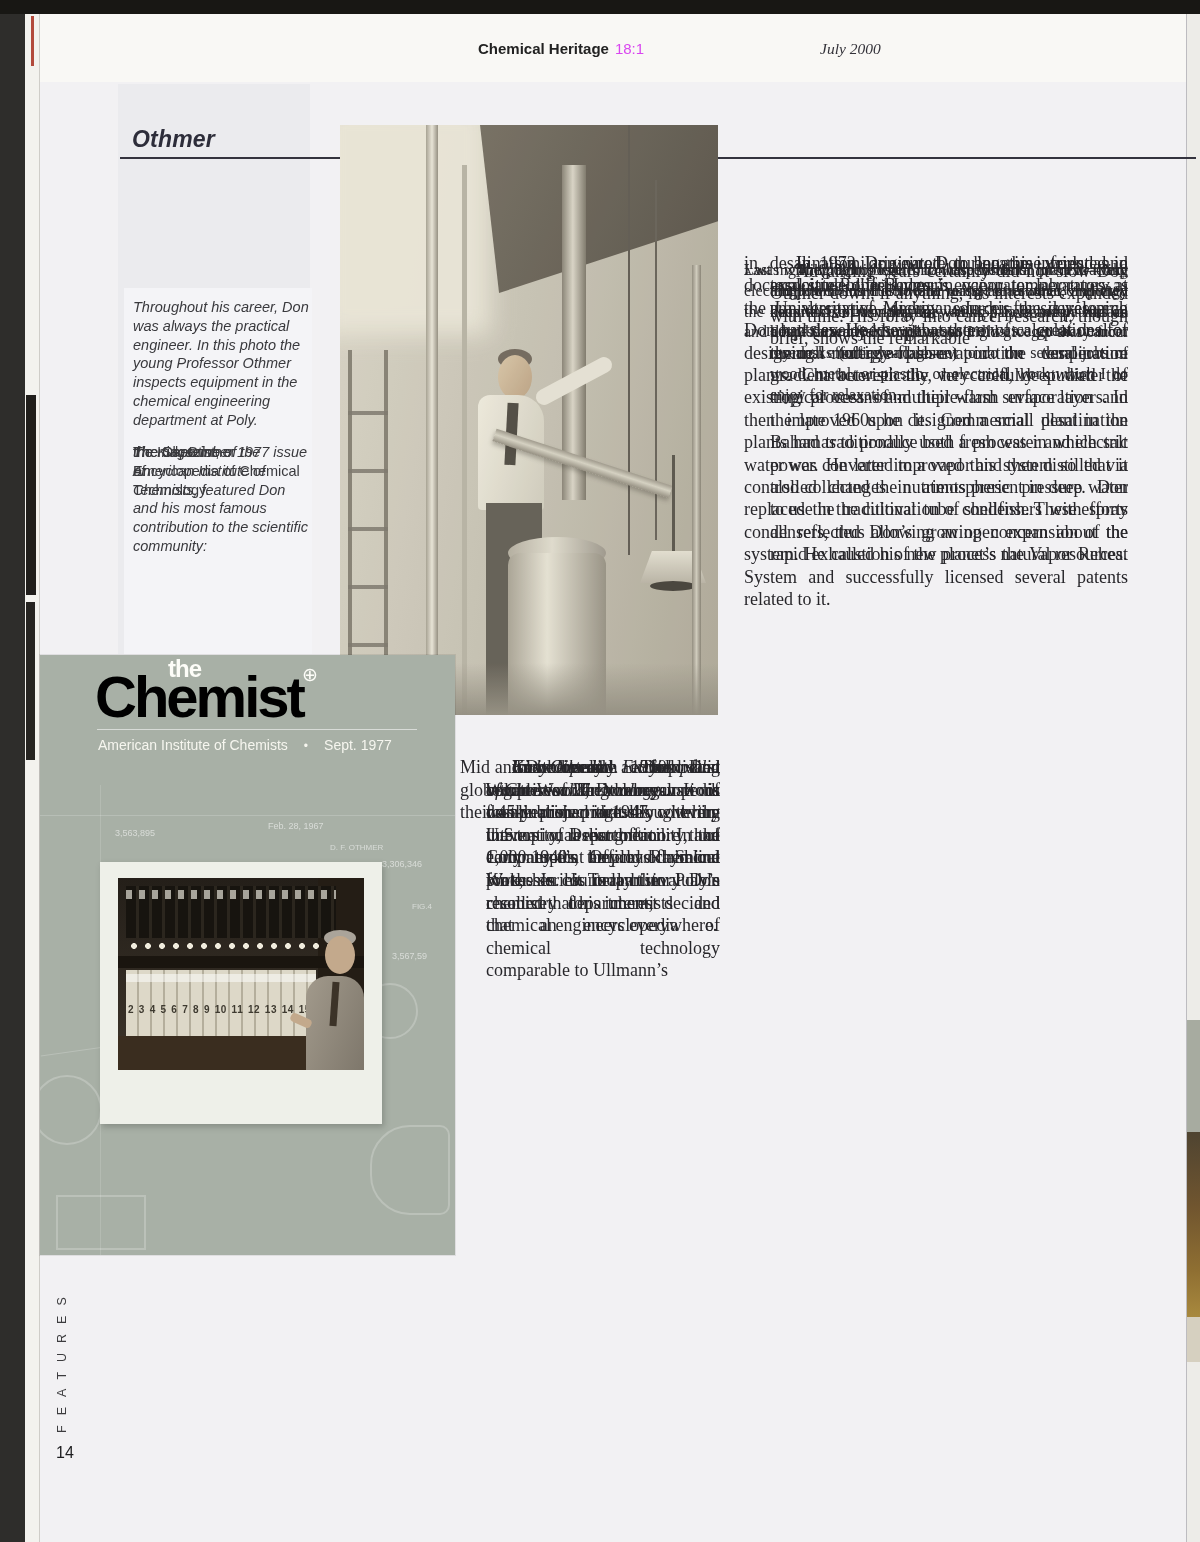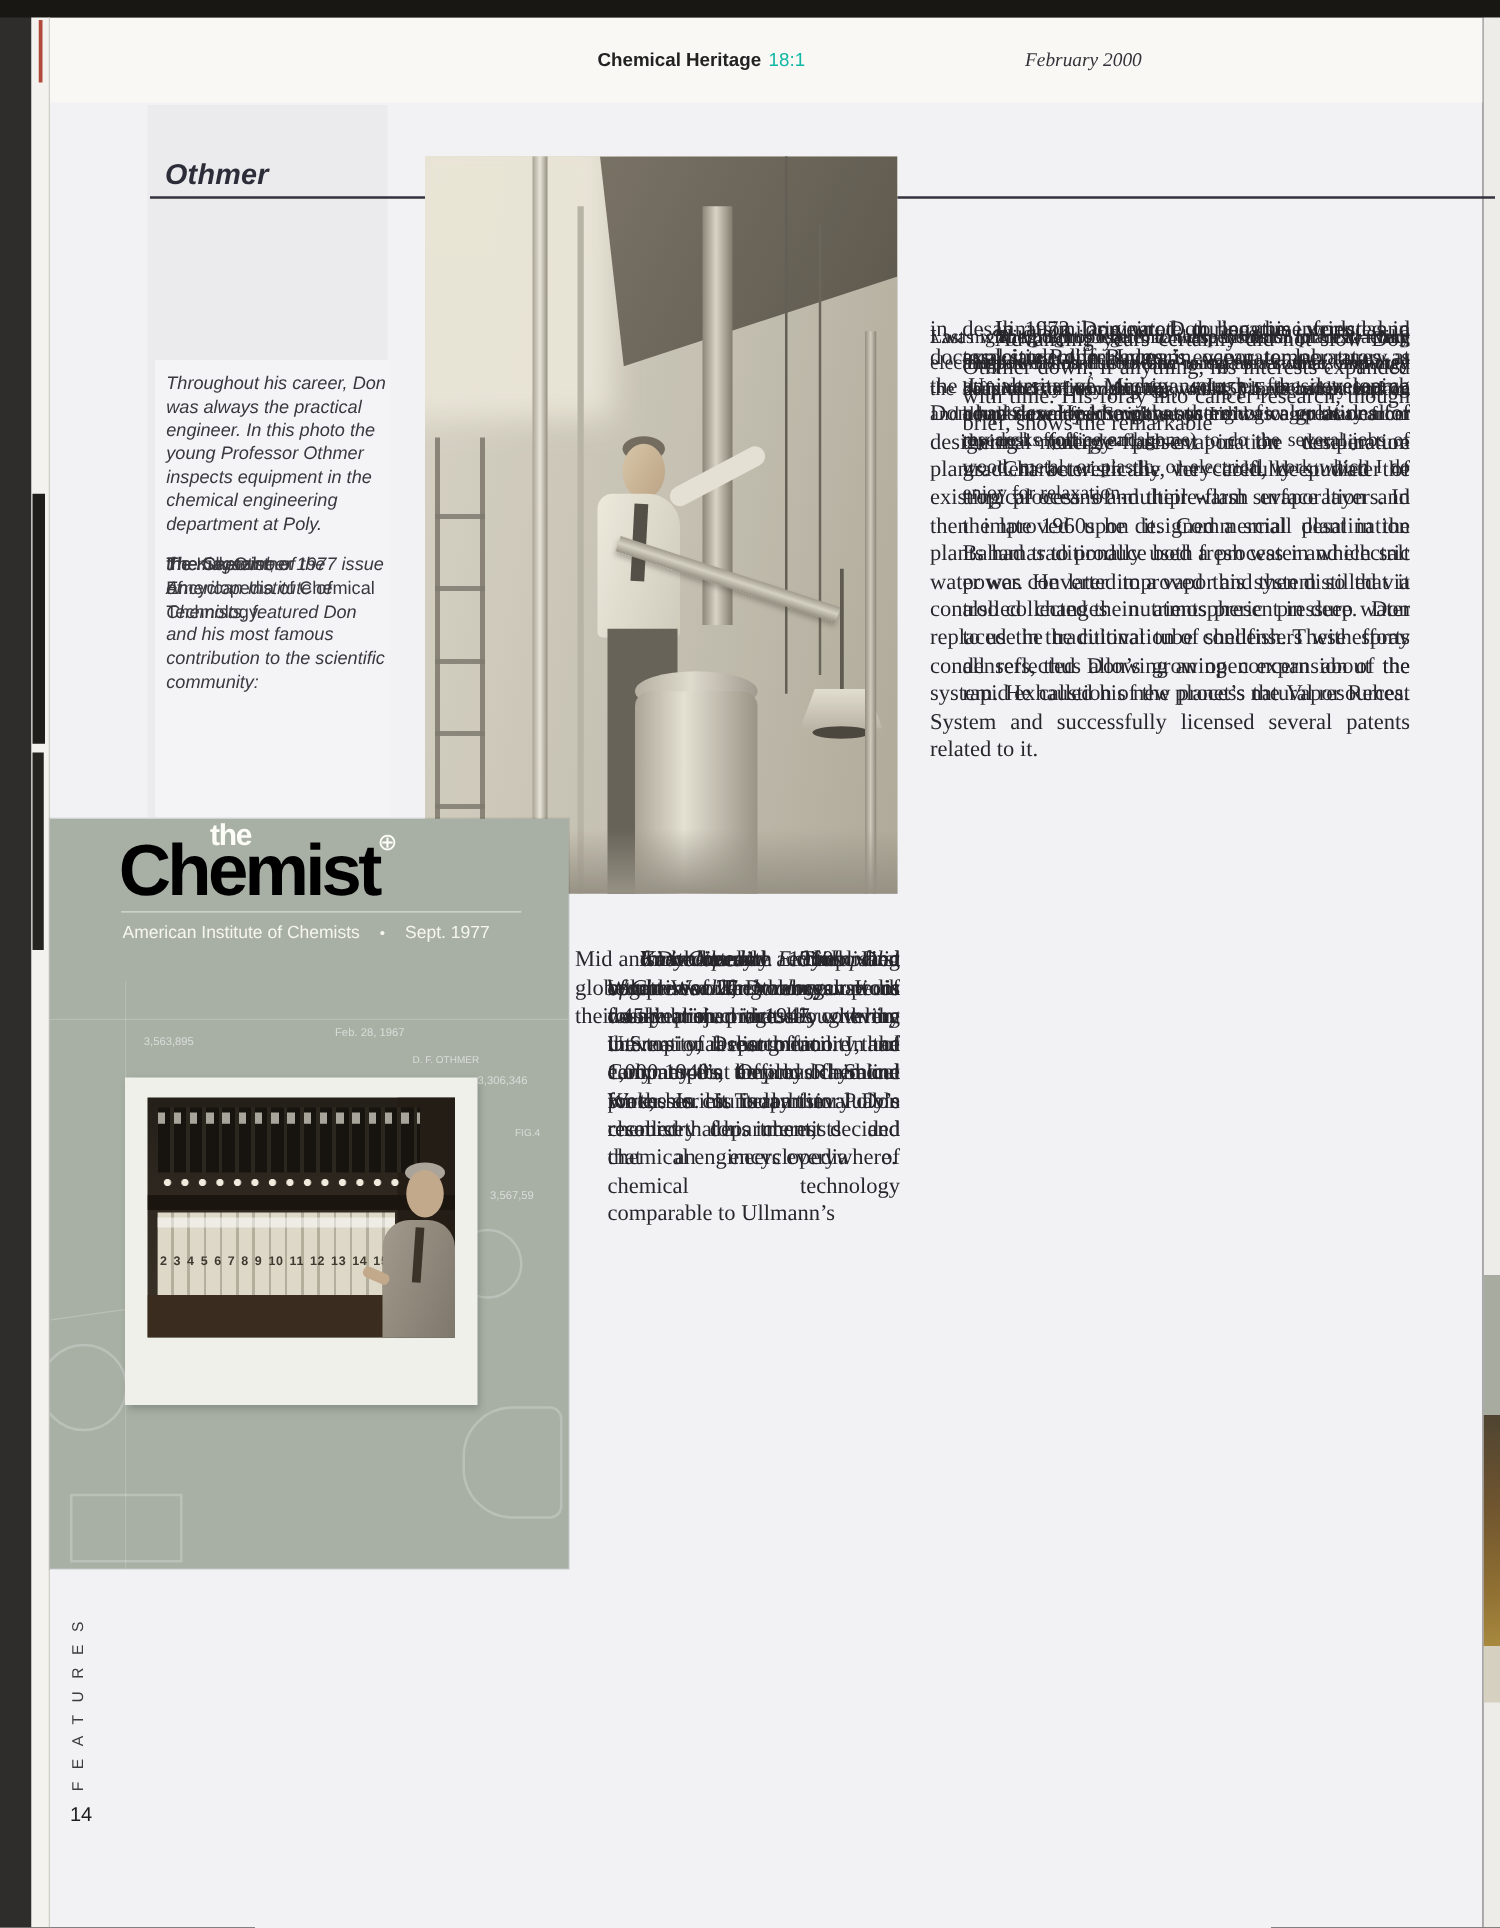--- a/index.html
+++ b/index.html
@@ -17,21 +17,21 @@
   .page-topband{left:40px;top:14px;width:1146px;height:68px;background:#f9f8f5;}
   .edge-right-line{left:1186px;top:14px;width:1px;height:1528px;background:#bdbcc0;}
   .edge-right-strip{left:1187px;top:14px;width:13px;height:1528px;background:#edecе8;background:#edece8;}
   .sliver-gray{left:1187px;top:1020px;width:13px;height:112px;background:#a7aba0;}
   .sliver-photo{left:1187px;top:1132px;width:13px;height:185px;background:linear-gradient(180deg,#4f4431,#70552f 40%,#8f6f32 75%,#a8893e);}
   .sliver-light{left:1187px;top:1317px;width:13px;height:45px;background:#d6d0c0;}
 
   
   .header-left{left:478px;top:40px;font-family:"Liberation Sans",sans-serif;font-size:15px;color:#222;white-space:nowrap;}
   .header-left .j-name{position:static;font-weight:bold;}
-  .header-left .j-issue{position:static;font-weight:normal;margin-left:6px;color:#14b8a6;}
+  .header-left .j-issue{position:static;font-weight:normal;margin-left:6px;color:#d946ef;}
   .header-date{left:820px;top:40px;font-family:"Liberation Serif",serif;font-style:italic;font-size:15.5px;color:#34333a;}
 
   
   .panel{left:118px;top:84px;width:192px;height:570px;background:#ebebee;}
   .capbox{left:124px;top:288px;width:188px;height:366px;background:#f4f4f7;}
   .othmer{left:132px;top:126px;font-family:"Liberation Sans",sans-serif;font-weight:bold;font-style:italic;font-size:23px;color:#2d2d3a;letter-spacing:.2px;}
   .rule{left:120px;top:157px;width:1076px;height:2px;background:#34333e;}
   .sidecap{margin:0;font-family:"Liberation Sans",sans-serif;font-style:italic;font-size:14.5px;line-height:18.8px;color:#39393d;width:176px;}
   .sidecap1{left:133px;top:298px;}
   .sidecap2{left:133px;top:443px;}
@@ -141,21 +141,21 @@
   <div class="edge-red"></div>
   <div class="edge-right-line"></div>
   <div class="edge-right-strip"></div>
   <div class="sliver-gray"></div>
   <div class="sliver-photo"></div>
   <div class="sliver-light"></div>
 
   <div class="header-left">
     <span class="j-name">Chemical Heritage</span><span class="j-issue">18:1</span>
   </div>
-  <div class="header-date">February 2000</div>
+  <div class="header-date">July 2000</div>
 
   <div class="panel"></div>
   <div class="capbox"></div>
   <div class="othmer">Othmer</div>
   <div class="rule"></div>
 
   <p class="sidecap sidecap1">
       <span>Throughout his career, Don was always the practical engineer. In this photo the young Professor Othmer inspects equipment in the chemical engineering department at Poly.</span>
     </p>
   <p class="sidecap sidecap2">

